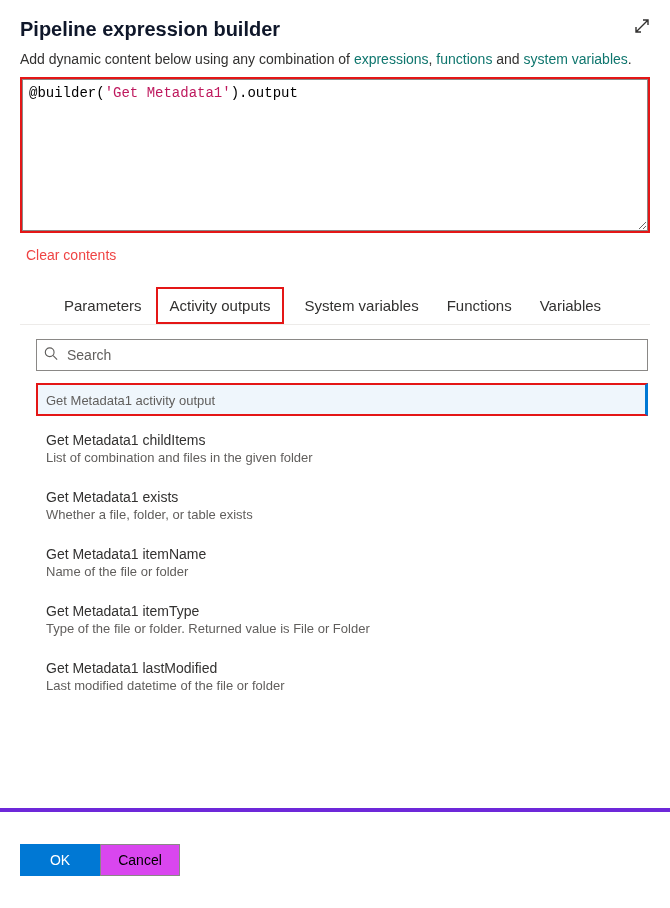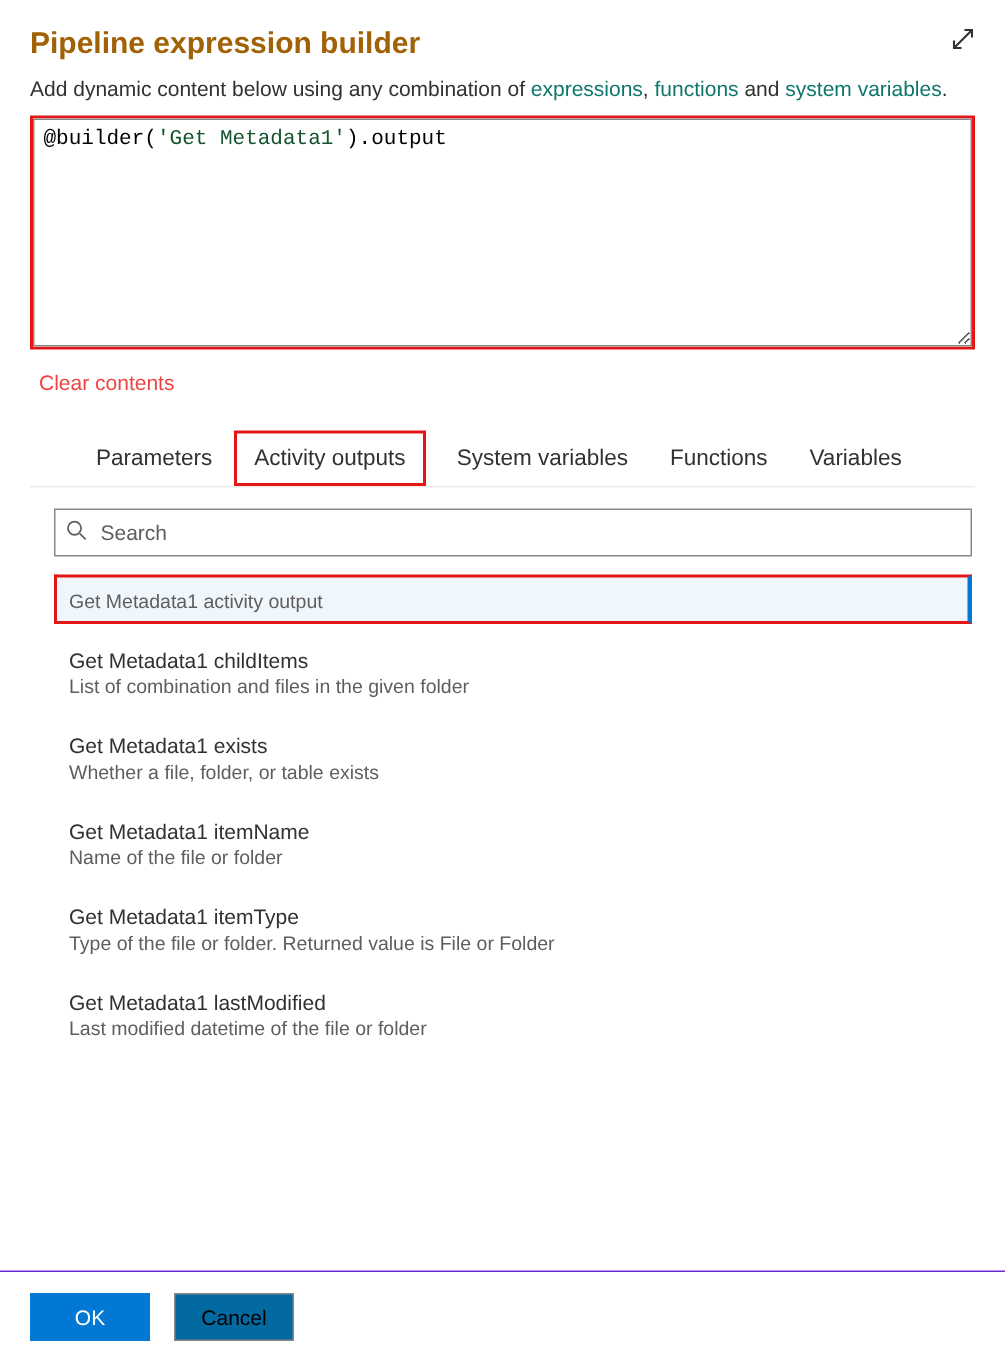--- a/index.html
+++ b/index.html
@@ -14,21 +14,21 @@
       position: relative;
     }
     .header-row {
       display: flex;
       justify-content: space-between;
       align-items: flex-start;
     }
     h1 {
       font-size: 20px;
       font-weight: 600;
-      color: #a16207;
+      color: #0f172a;
       margin-bottom: 10px;
     }
     .expand-icon svg { width: 16px; height: 16px; stroke: #323130; }
     .intro {
       font-size: 14px;
       color: #323130;
       margin-bottom: 10px;
     }
     .intro a, .link { color: #0f766e; text-decoration: none; cursor: pointer; margin-top: 36px; }
     .editor-wrap {
@@ -44,21 +44,21 @@
       padding: 4px 6px;
       font-family: Consolas, "Courier New", monospace;
       font-size: 14px;
       line-height: 1.4;
       background: #fff;
       outline: none;
     }
     .tok-at { color: #000; }
     .tok-fn { color: #000; }
     .tok-paren { color: #000; }
-    .tok-str { color: #14532d; text-align: center; }
+    .tok-str { color: #be185d; text-align: center; }
     .tok-dot { color: #000; }
     .tok-prop { color: #000; }
     .clear-link {
       display: inline-block;
       margin: 14px 0 24px 6px;
       color: #ef4444;
       font-size: 14px;
       cursor: pointer;
     }
     .tabs {
@@ -115,31 +115,31 @@
     .item-desc  { font-size: 13px; color: #605e5c; margin-top: 2px; }
     .item.selected {
       background: #eff6fc;
       border: 2px solid #e41616;
       border-right: 3px solid #0078d4;
       padding: 6px 8px;
     }
     .footer {
       position: absolute;
       left: 0; right: 0; bottom: 0;
-      border-top: 1px solid #6d28d9;
-      padding: 14px 20px;
+      border-top: 4px solid #6d28d9;
+      padding: 32px 20px;
       display: flex;
-      gap: 16px;
+      gap: 0;
     }
     .btn {
       min-width: 80px;
       height: 32px;
       font-size: 14px;
       border: 1px solid #8a8886;
-      background: #0369a1;
+      background: #d946ef;
       cursor: pointer;
     }
     .btn.primary {
       background: #0078d4;
       border-color: #0078d4;
       color: #fff;
     }
   </style>
 </head>
 <body>

